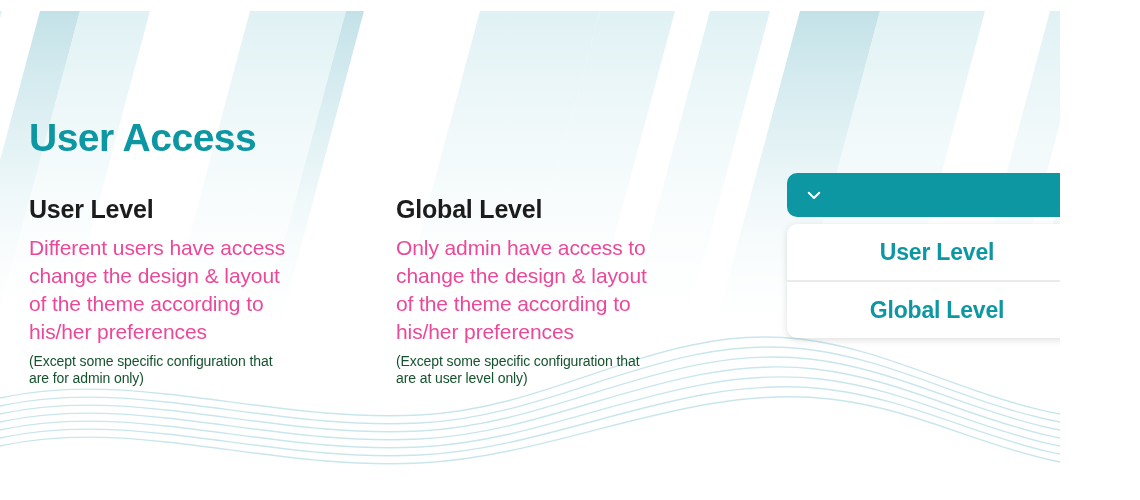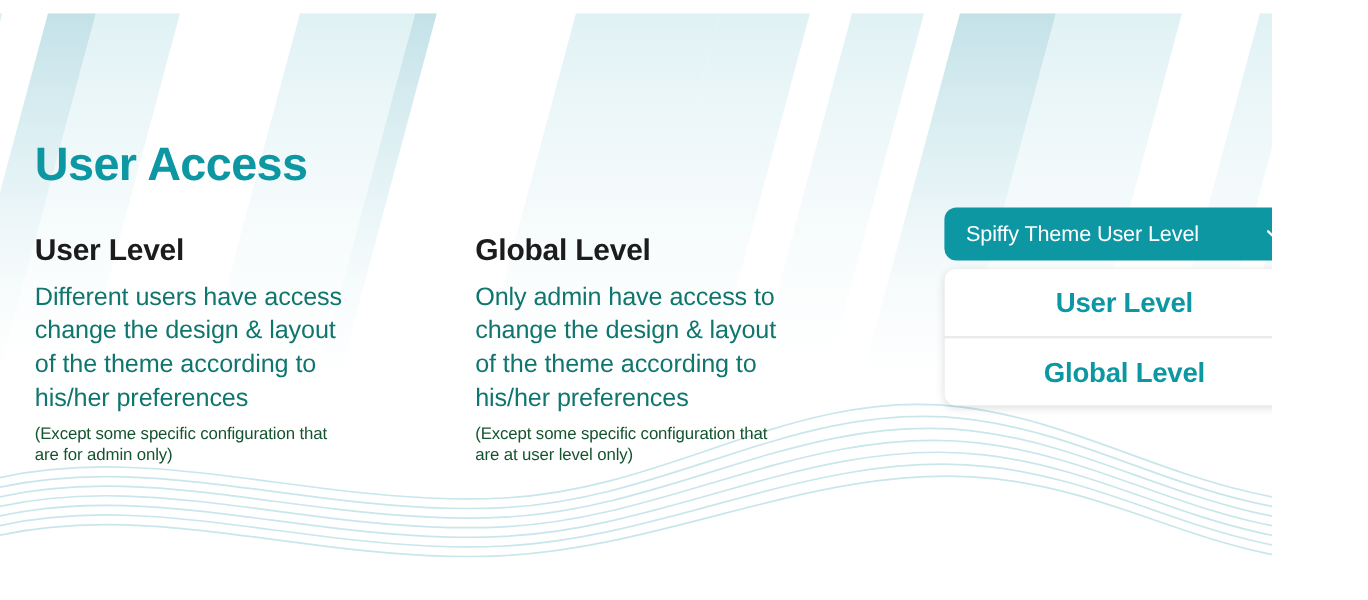--- a/index.html
+++ b/index.html
@@ -66,21 +66,21 @@
     font-size: 25px;
     font-weight: bold;
     color: #1c1c1c;
     line-height: 1.1;
     letter-spacing: -0.2px;
   }
 
   .col-body {
     margin: 0;
     font-size: 21px;
-    color: #0f766e;
+    color: #ec4899;
     line-height: 28px;
     letter-spacing: -0.1px;
     white-space: pre-line;
   }
 
   .col-note {
     margin: 7px 0 0 0;
     font-size: 14px;
     color: #14532d;
     line-height: 17px;
@@ -220,21 +220,20 @@
 change the design &amp; layout
 of the theme according to
 his/her preferences</p>
     <p class="col-note">(Except some specific configuration that
 are at user level only)</p>
   </div>
 
   <div class="dropdown">
 
     <button class="dropdown-toggle">
-      <span class="dropdown-toggle-label">Spiffy Theme User Level</span>
       <svg class="chevron-down-icon" viewBox="0 0 24 24" fill="none" stroke="#ffffff" stroke-width="2.6" stroke-linecap="round" stroke-linejoin="round" aria-hidden="true">
         <polyline points="5,9 12,16 19,9"></polyline>
       </svg>
     </button>
 
     <div class="dropdown-menu">
       <div class="dropdown-item">User Level</div>
       <div class="dropdown-item">Global Level</div>
     </div>
 

